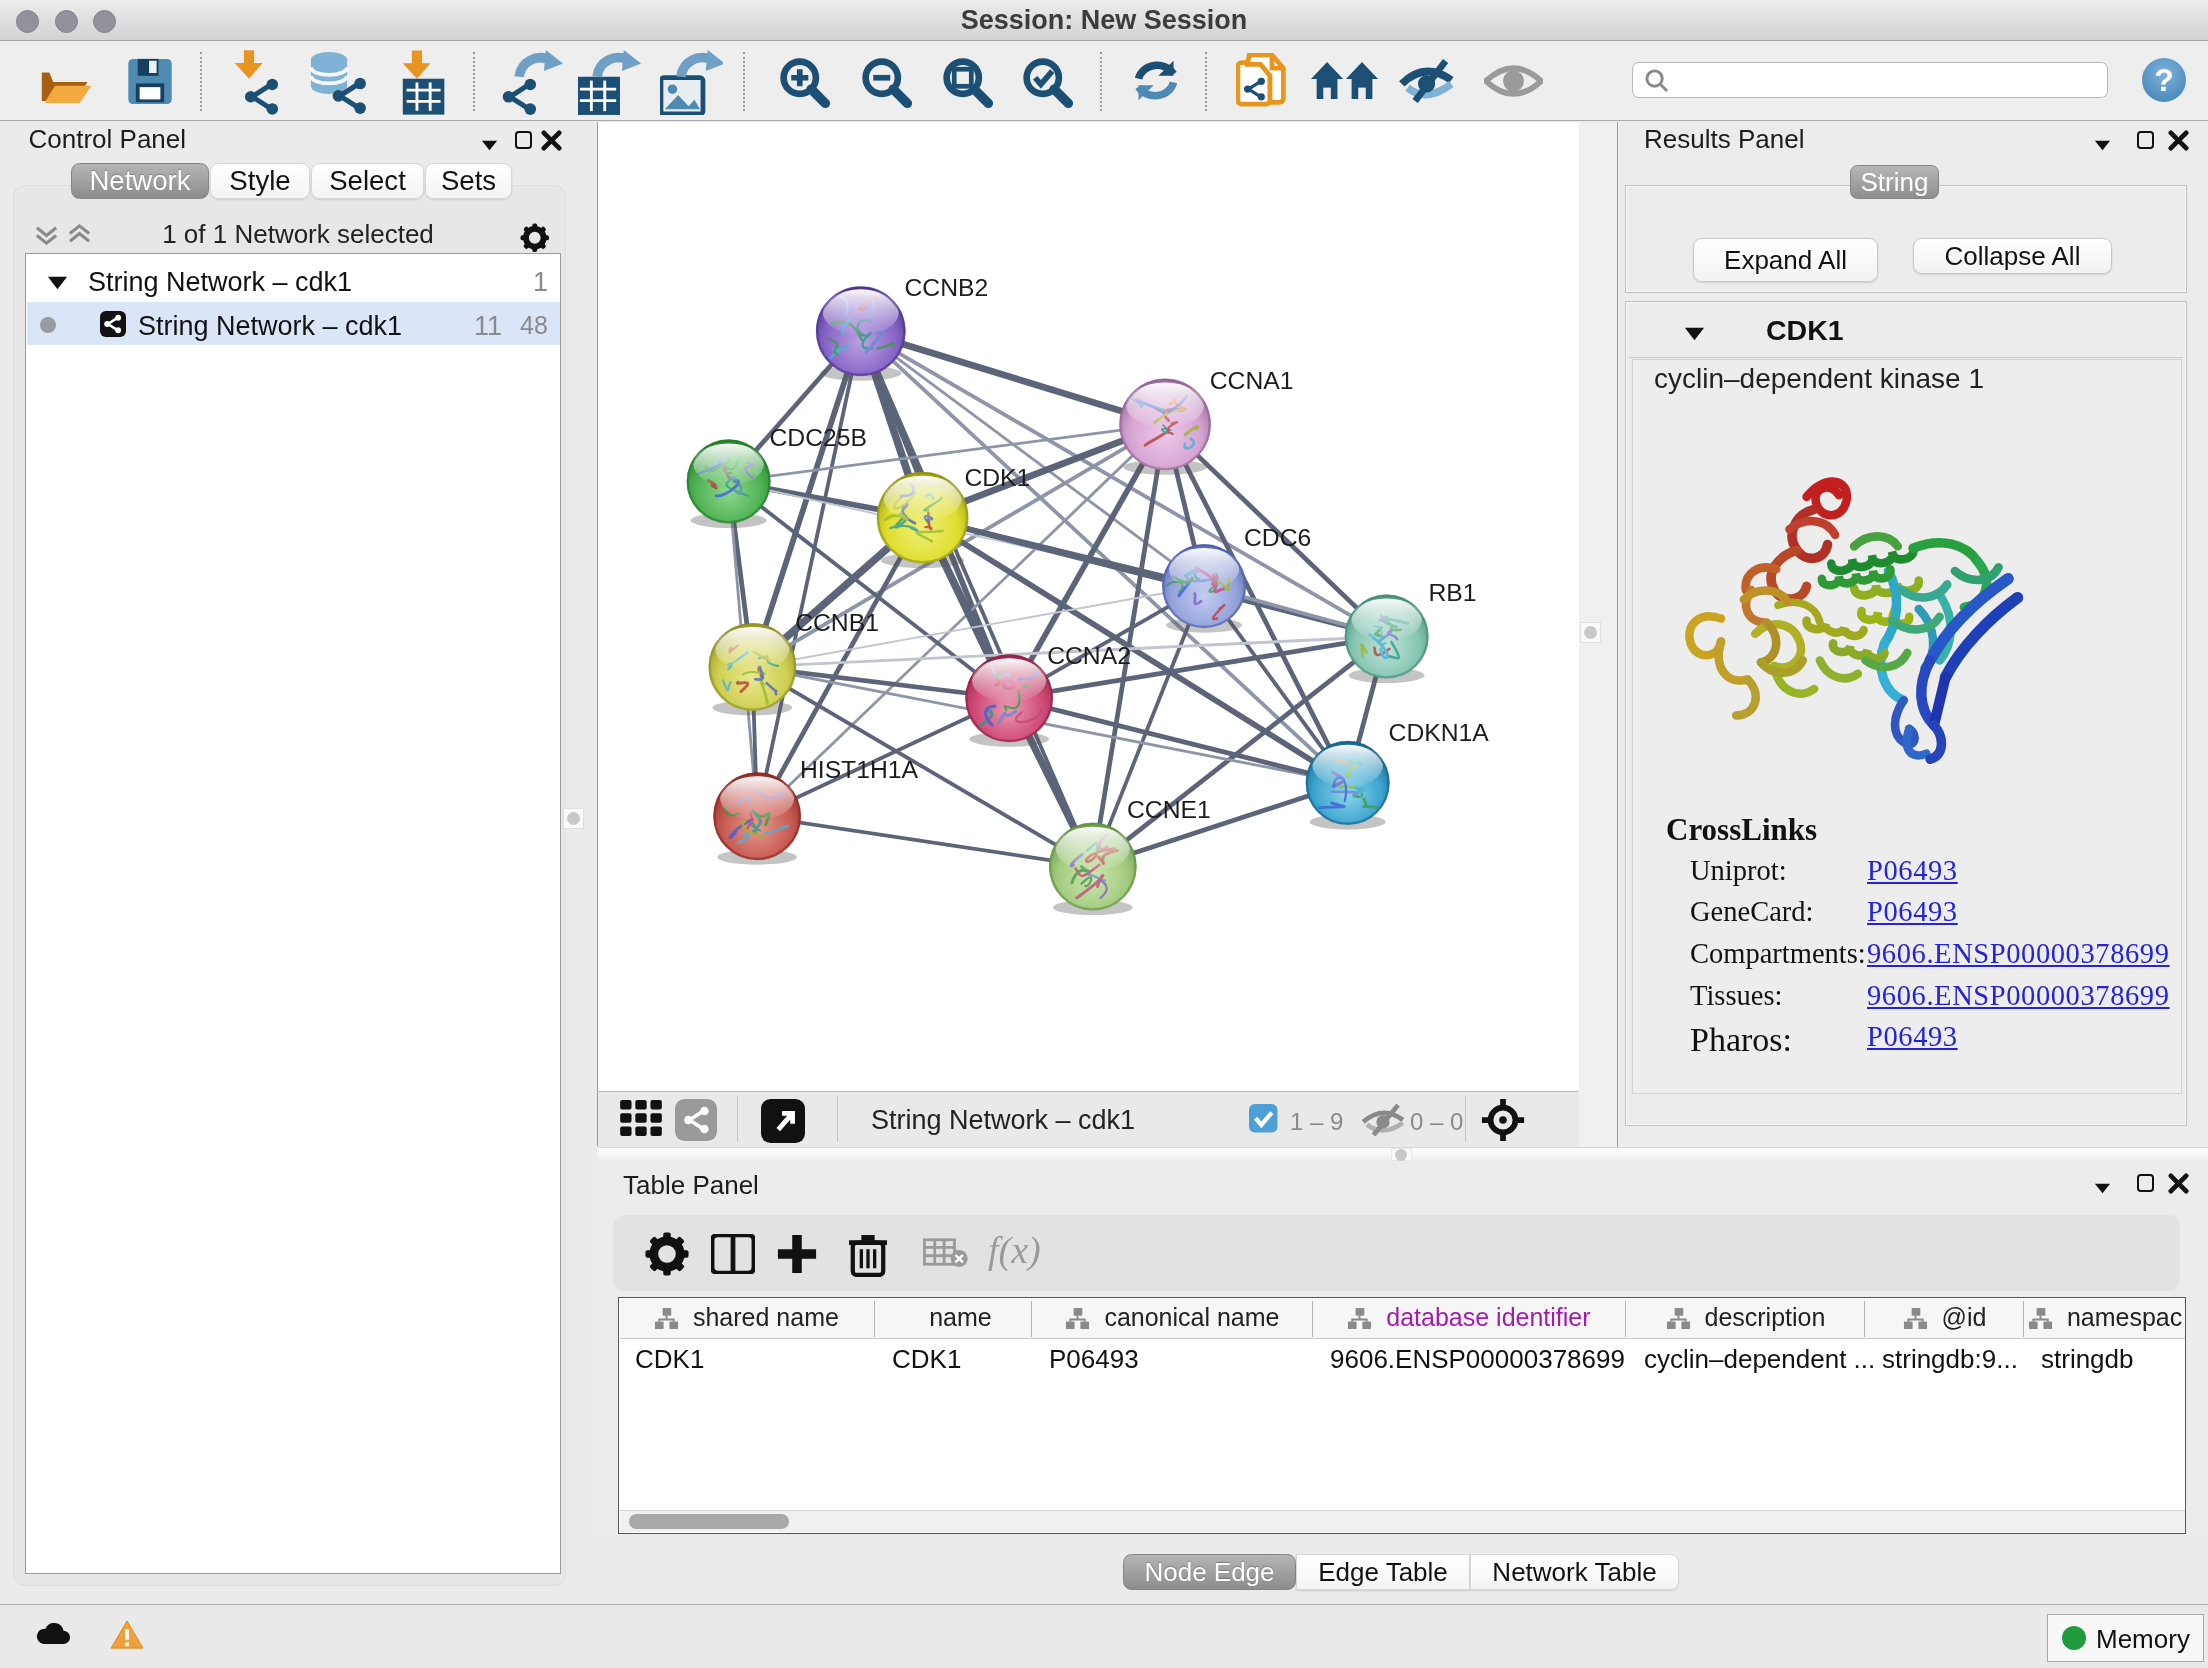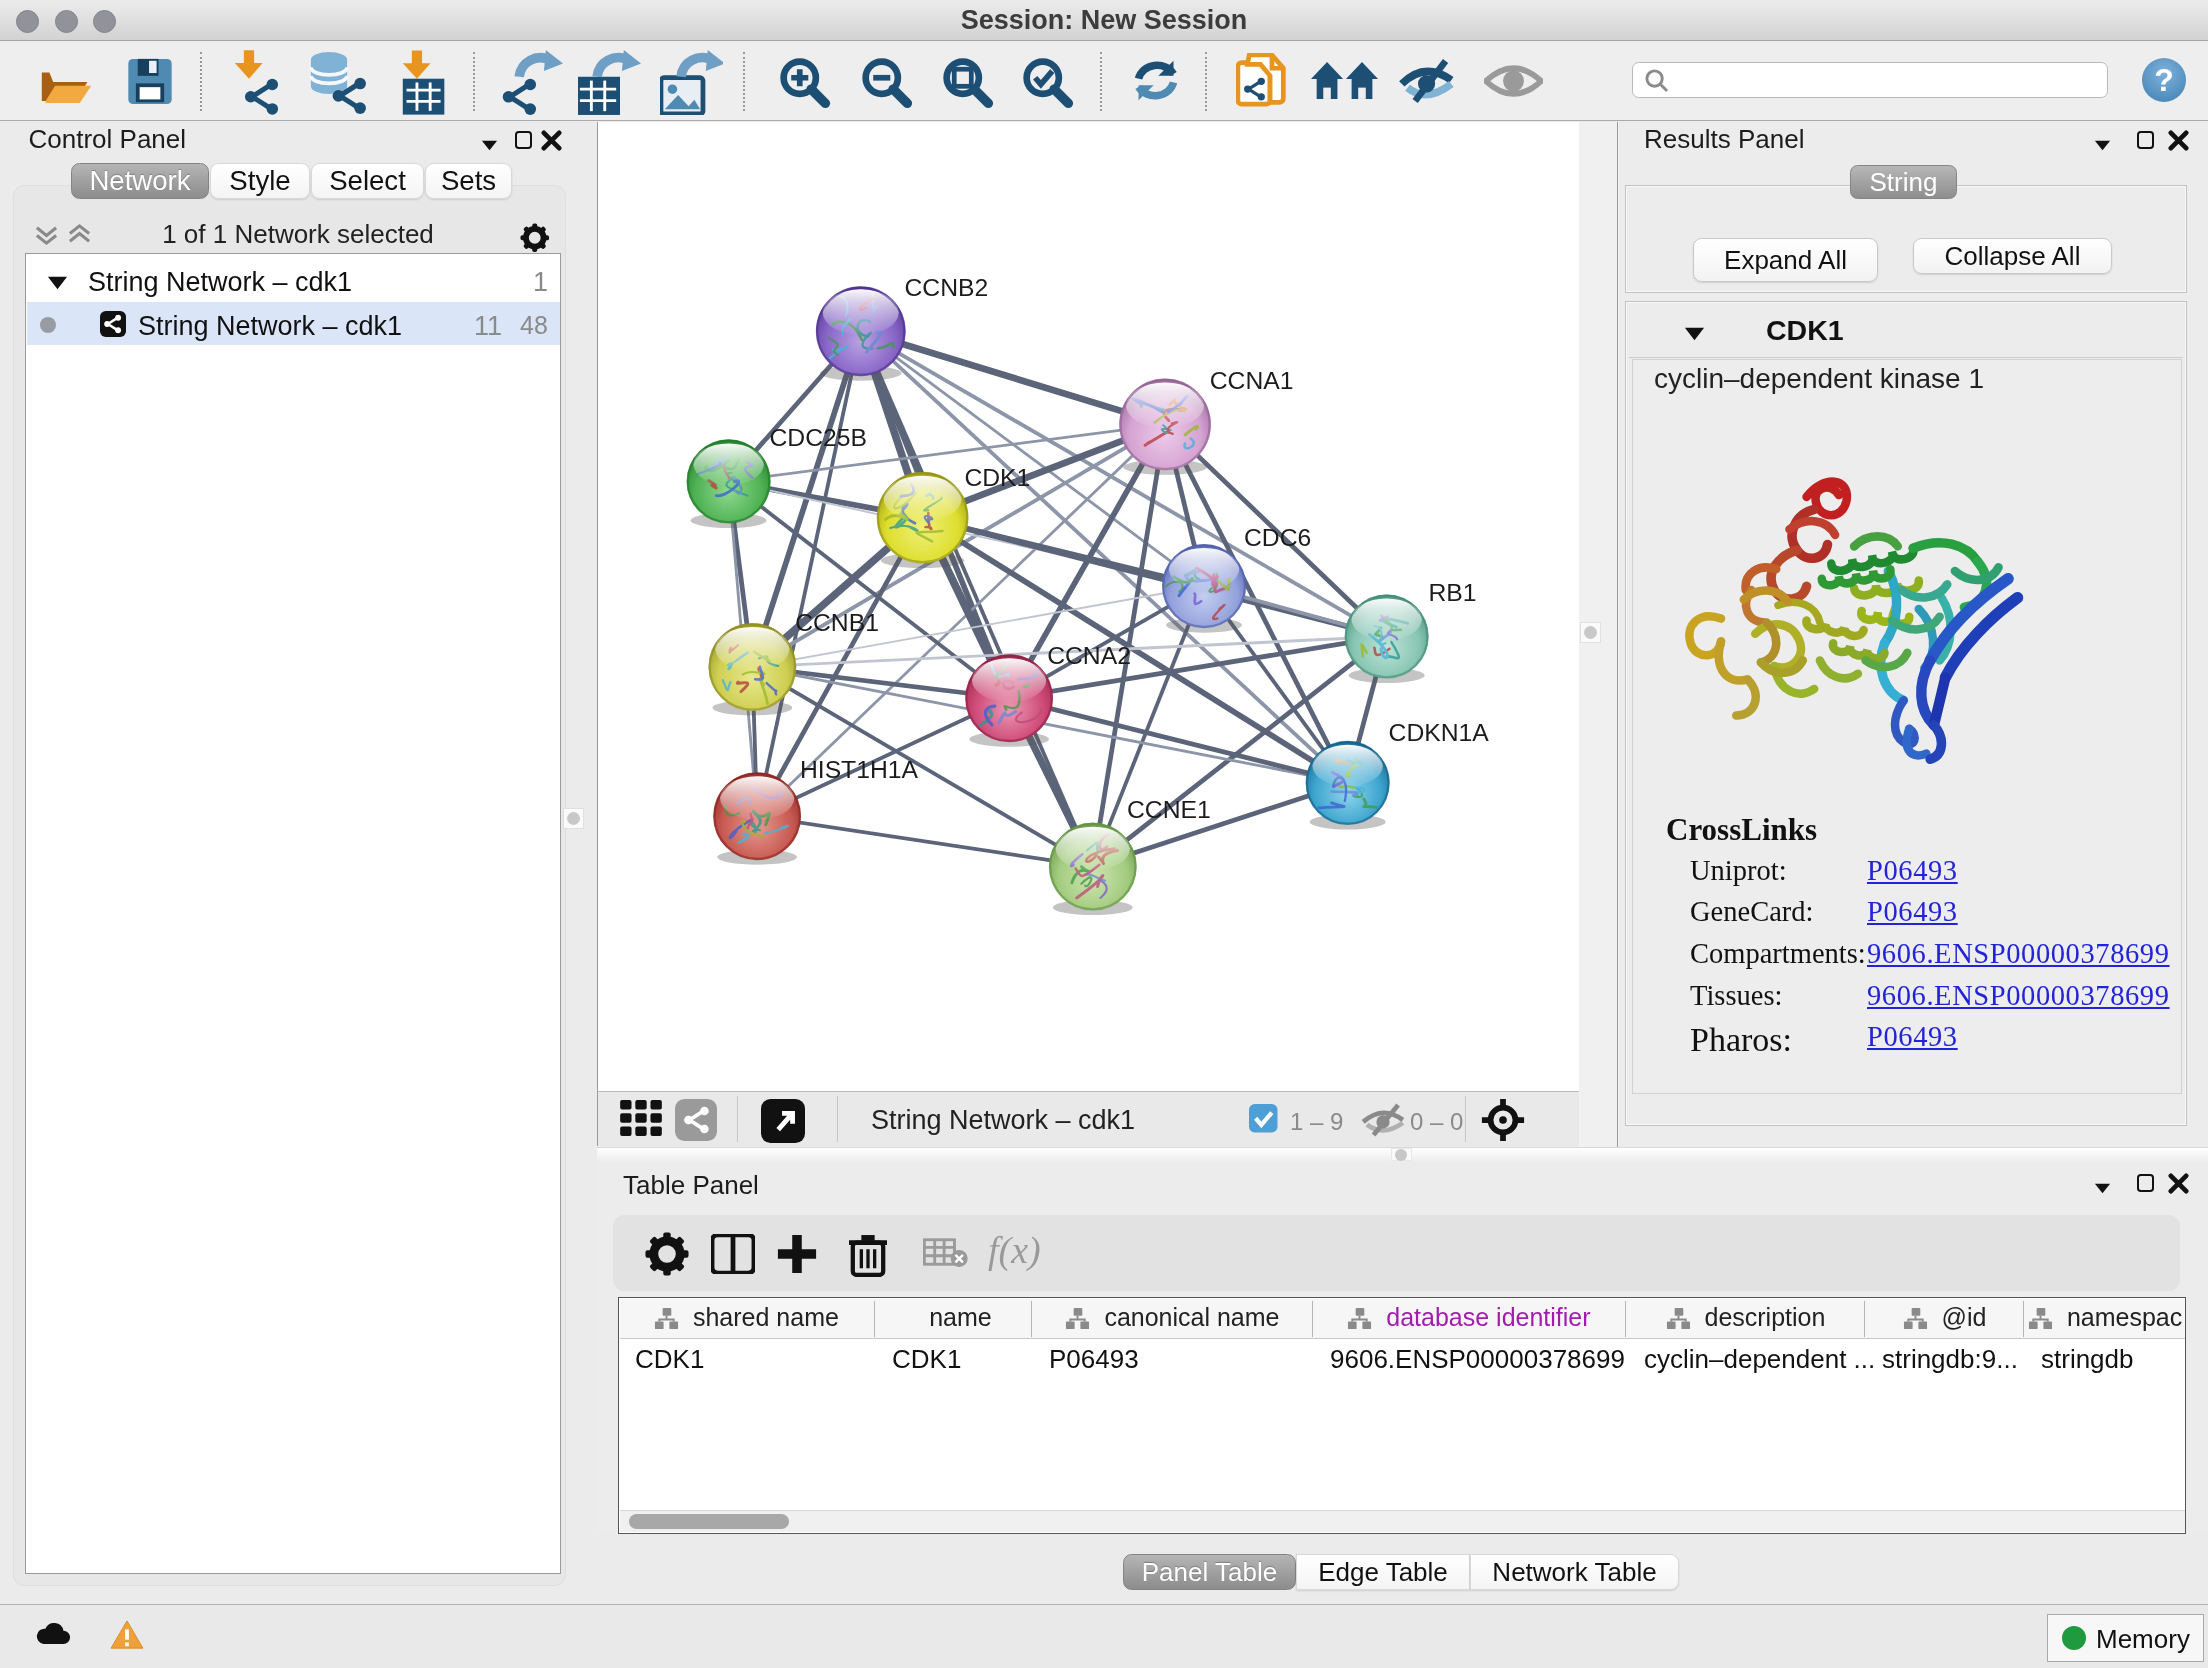--- a/index.html
+++ b/index.html
@@ -624,21 +624,21 @@
 <div class="abs" style="left:1619px;top:122px;width:590px;height:1025px;background:#ececec"></div>
 <div class="abs panel-title" style="left:1644px;top:124px">Results Panel</div>
 <div style="position:absolute;left:2093px;top:134px"><svg width="19" height="19" viewBox="0 0 20 20" style="vertical-align:middle">
       <path d="M2 6 L18 6 L10 16 Z" fill="#111"></path>
     </svg></div>
 <div style="position:absolute;left:2137px;top:131px;width:17px;height:18px;border:2.4px solid #111;border-radius:3.8px"></div>
 <svg style="position:absolute;left:2168px;top:130px" width="21" height="21" viewBox="0 0 22 22">
     <path d="M3 3 L19 19 M19 3 L3 19" stroke="#111" stroke-width="5" stroke-linecap="round"></path>
   </svg>
 <div class="abs" style="left:1625px;top:185px;width:562px;height:108px;border:1.9px solid #c2c2c2;box-shadow:inset 0 0 0 1px #f8f8f8;background:#ececec"></div>
-<div class="abs" style="left:1850px;top:165px;width:107px;height:34px;border-radius:7.6px;background:linear-gradient(#b7b7b7,#8e8e8e);border:1px solid #858585;color:#fff;font-size:26px;text-align:center;line-height:33px">String</div>
+<div class="abs" style="left:1850px;top:165px;width:89px;height:34px;border-radius:7.6px;background:linear-gradient(#b7b7b7,#8e8e8e);border:1px solid #858585;color:#fff;font-size:26px;text-align:center;line-height:33px">String</div>
 <div class="abs" style="left:1693px;top:238px;width:185px;height:44px;border-radius:8.6px;background:linear-gradient(#ffffff,#f2f2f2);border:1px solid #c8c8c8;box-shadow:0 1px 1.9px rgba(0,0,0,0.12);font-size:26px;color:#111;text-align:center;display:flex;align-items:center;justify-content:center">Expand All</div>
 <div class="abs" style="left:1913px;top:238px;width:199px;height:36px;border-radius:8.6px;background:linear-gradient(#ffffff,#f2f2f2);border:1px solid #c8c8c8;box-shadow:0 1px 1.9px rgba(0,0,0,0.12);font-size:26px;color:#111;text-align:center;display:flex;align-items:center;justify-content:center">Collapse All</div>
 <div class="abs" style="left:1625px;top:301px;width:562px;height:825px;border:1.9px solid #c2c2c2;box-shadow:inset 0 0 0 1px #f8f8f8;background:#ececec"></div>
 <div class="abs" style="left:1683px;top:321px"><svg width="23" height="23" viewBox="0 0 24 24" style="vertical-align:middle">
       <path d="M2 7 L22 7 L12 20 Z" fill="#111"></path>
     </svg></div>
 <div class="abs" style="left:1766px;top:314px;width:133px;font-size:28.5px;font-weight:bold;color:#111">CDK1</div>
 <div class="abs" style="left:1629px;top:357px;width:554px;height:0;border-top:1px solid #cccccc"></div>
 <div class="abs" style="left:1632px;top:359px;width:550px;height:735px;border:1px solid #d2d2d2;background:#ededed"></div>
 <div class="abs" style="left:1654px;top:363px;font-size:28px;color:#222">cyclin–dependent kinase 1</div>
@@ -788,21 +788,21 @@
     </svg>&nbsp; namespace</div>
 <div class="abs" style="left:635px;top:1344px;font-size:26px;color:#111;white-space:nowrap">CDK1</div>
 <div class="abs" style="left:892px;top:1344px;font-size:26px;color:#111;white-space:nowrap">CDK1</div>
 <div class="abs" style="left:1049px;top:1344px;font-size:26px;color:#111;white-space:nowrap">P06493</div>
 <div class="abs" style="left:1330px;top:1344px;font-size:26px;color:#111;white-space:nowrap">9606.ENSP00000378699</div>
 <div class="abs" style="left:1644px;top:1344px;font-size:26px;color:#111;white-space:nowrap">cyclin–dependent ...</div>
 <div class="abs" style="left:1882px;top:1344px;font-size:26px;color:#111;white-space:nowrap">stringdb:9...</div>
 <div class="abs" style="left:2041px;top:1344px;font-size:26px;color:#111;white-space:nowrap">stringdb</div>
 <div class="abs" style="left:620px;top:1510px;width:1565px;height:22px;background:#f0f0f0;border-top:1px solid #d5d5d5"></div>
 <div class="abs" style="left:629px;top:1514px;width:160px;height:15px;background:#a8a8a8;border-radius:7.6px"></div>
-<div class="tab sel" style="left:1123px;top:1554px;width:173px;font-size:26px">Panel Table</div>
+<div class="tab sel" style="left:1123px;top:1554px;width:173px;font-size:26px">Node Edge</div>
 <div class="tab white" style="left:1296px;top:1554px;width:174px;font-size:26px;border-radius:0">Edge Table</div>
 <div class="tab white" style="left:1470px;top:1554px;width:209px;font-size:26px;border-radius:0 8.6px 8.6px 0">Network Table</div>
 <div class="abs" style="left:0;top:1604px;width:2208px;height:65px;background:#e9e9e9;border-top:1px solid #b0b0b0"></div>
 <div class="abs" style="left:34px;top:1621px"><svg width="38" height="27" viewBox="0 0 40 28" style="">
       <path d="M10 24 a8 8 0 0 1 2 -16 a10 10 0 0 1 19 2 a7 7 0 0 1 0 14 Z" fill="#111"></path>
     </svg></div>
 <div class="abs" style="left:110px;top:1620px"><svg width="34" height="30" viewBox="0 0 36 32" style="">
       <path d="M18 1 L35 30 H1 Z" fill="#eda03c" stroke="#d88a20" stroke-width="1"></path>
       <rect x="16" y="10" width="4" height="11" fill="#fff"></rect>
       <rect x="16" y="24" width="4" height="4" fill="#fff"></rect>

